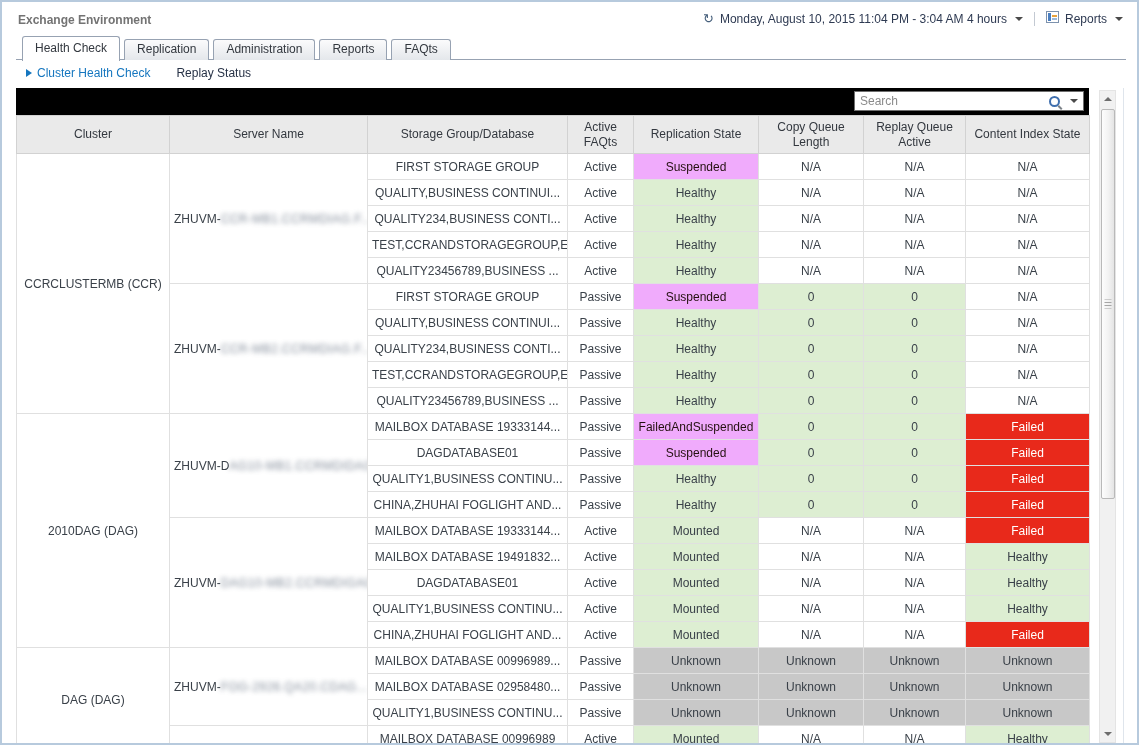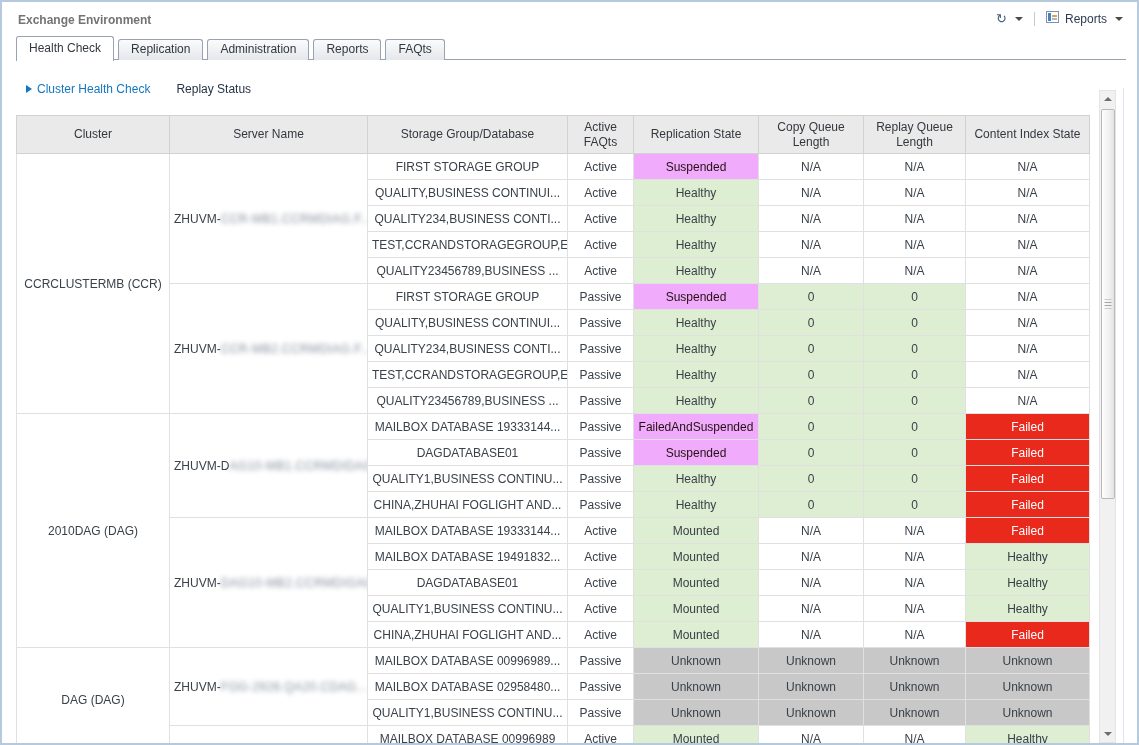--- a/index.html
+++ b/index.html
@@ -8,28 +8,28 @@
   
   .page-title{position:absolute;left:16px;top:11px;font-size:12px;font-weight:bold;color:#737373;}
   .hdr-right{position:absolute;right:14px;top:9px;display:flex;align-items:center;gap:6px;
              font-size:12px;color:#2e3a52;}
   .zonar-icon{font-size:13px;color:#47607c;line-height:1;}
   .caret{width:0;height:0;border-left:4px solid transparent;border-right:4px solid transparent;
          border-top:4px solid #4a4a4a;display:inline-block;margin-left:2px;}
   .hdr-divider{width:1px;height:14px;background:#c3c9d2;margin:0 5px;}
   .reports-icon{display:inline-block;}
   
-  .tabbar{position:absolute;left:14px;top:34px;display:flex;align-items:flex-end;gap:4px;height:24px;z-index:3;}
+  .tabbar{position:absolute;left:20px;top:34px;display:flex;align-items:flex-end;gap:4px;height:24px;z-index:3;}
   .tab{border:1px solid #97a2b2;border-bottom:none;border-radius:3px 3px 0 0;
        background:linear-gradient(#fbfbfc,#e4e7eb);padding:3px 12px 4px;font-size:12px;color:#33383f;
        height:13px;line-height:13px;}
   .tab.active{background:#fff;height:16px;line-height:16px;padding-bottom:5px;margin-bottom:-1px;z-index:4;}
   .tabline{position:absolute;left:14px;top:57px;width:1110px;height:1px;background:#97a2b2;z-index:2;}
   
-  .subnav{position:absolute;left:24px;top:80px;display:flex;gap:26px;font-size:12px;align-items:center;}
+  .subnav{position:absolute;left:24px;top:64px;display:flex;gap:26px;font-size:12px;align-items:center;}
   .subnav .sel{color:#1576bf;display:flex;align-items:center;gap:5px;}
   .tri{width:0;height:0;border-top:4px solid transparent;border-bottom:4px solid transparent;
        border-left:6px solid #1576bf;display:inline-block;}
   .subnav .plain{color:#273246;}
   
   .blackbar{position:absolute;left:14px;top:86px;width:1073px;height:27px;background:#000;}
   .searchbox{position:absolute;right:5px;top:3px;width:230px;height:20px;background:#fff;
              border:1px solid #6f6f6f;display:flex;align-items:center;box-sizing:border-box;}
   .searchbox input{flex:1;border:none;outline:none;font-size:12px;color:#333;padding:0 5px;
                    font-family:"Liberation Sans",sans-serif;background:transparent;min-width:0;}
@@ -71,20 +71,21 @@
 </style>
 </head>
 <body>
 
 <div id="frame">
 
   <div class="page-title">Exchange Environment</div>
 
   <div class="hdr-right">
     <span class="zonar-icon">↻</span>
+    <span>Monday, August 10, 2015 11:04 PM - 3:04 AM 4 hours</span>
     <span class="caret"></span>
     <span class="hdr-divider"></span>
     <span class="reports-icon">
       <svg width="13" height="12" viewBox="0 0 13 12">
           <rect x="0.5" y="0.5" width="12" height="11" fill="#fff" stroke="#7d92ad"></rect>
           <rect x="2" y="2" width="3" height="8" fill="#4a7fc1"></rect>
           <rect x="6" y="4" width="5" height="2" fill="#e8a23c"></rect>
           <rect x="6" y="7" width="5" height="2" fill="#9bb8d8"></rect>
         </svg>
     </span>
@@ -102,20 +103,27 @@
   <div class="tabline"></div>
 
   <div class="subnav">
     <span class="sel">
       <span class="tri"></span>
       <span>Cluster Health Check</span>
     </span>
     <span class="plain">Replay Status</span>
   </div>
 
+  <div class="blackbar">
+    <div class="searchbox">
+      <input type="text" placeholder="Search" style="">
+      <span class="mag"></span>
+      <span class="caret search-caret"></span>
+    </div>
+  </div>
 
   <div class="tablewrap">
     <table class="tbl">
       <colgroup>
         <col style="width:153px">
           <col style="width:198px">
           <col style="width:200px">
           <col style="width:66px">
         <col style="width:125px">
           <col style="width:105px">
@@ -123,21 +131,21 @@
           <col style="width:124px">
       </colgroup>
       <thead>
         <tr>
           <th>Cluster</th>
           <th>Server Name</th>
           <th>Storage Group/Database</th>
           <th>Active FAQts</th>
           <th>Replication State</th>
           <th>Copy Queue Length</th>
-          <th>Replay Queue Length</th>
+          <th>Replay Queue Active</th>
           <th>Content Index State</th>
         </tr>
       </thead>
       <tbody>
           <tr>
             <td rowspan="10" class="c-cluster">CCRCLUSTERMB (CCR)</td>
             <td rowspan="5" class="c-server"><span>ZHUVM-</span><span class="srv-blur">CCR-MB1.CCRMDIAG.F...</span></td>
             <td class="c-db">FIRST STORAGE GROUP</td>
             <td>Active</td>
             <td class="st-red">Suspended</td>

